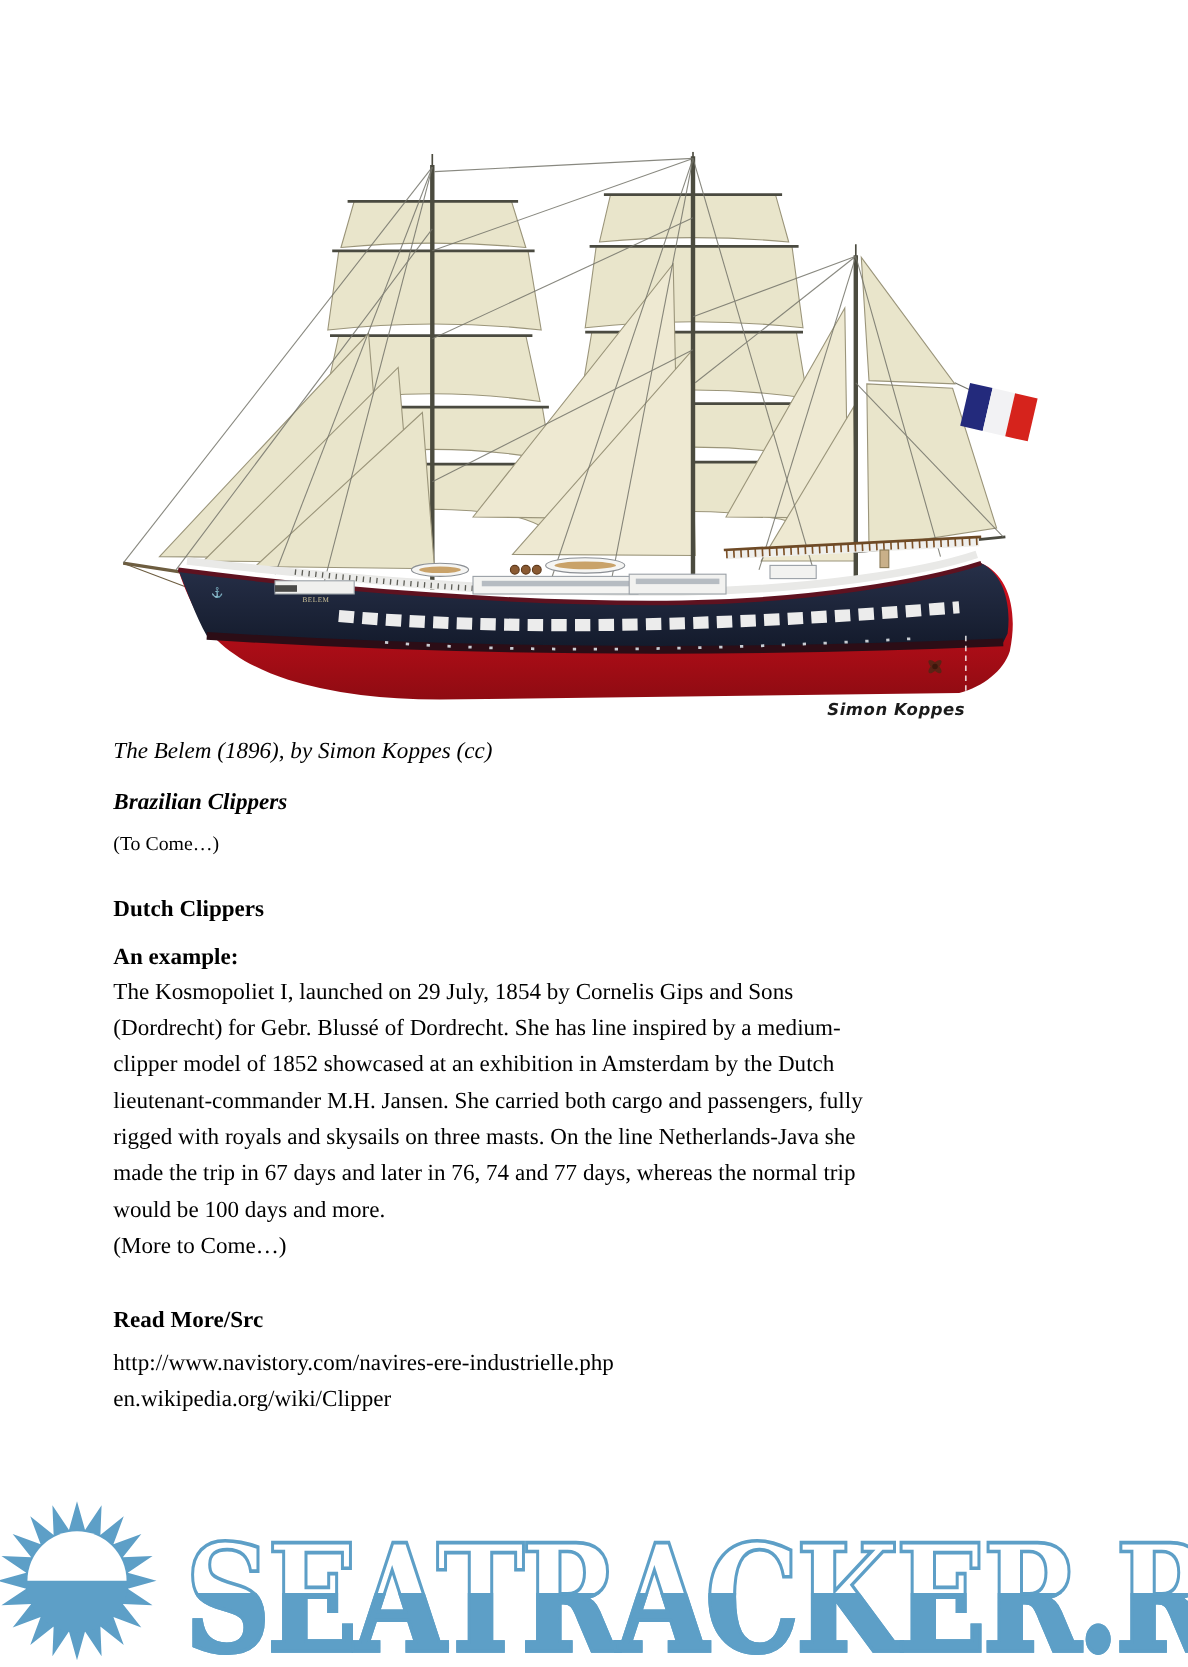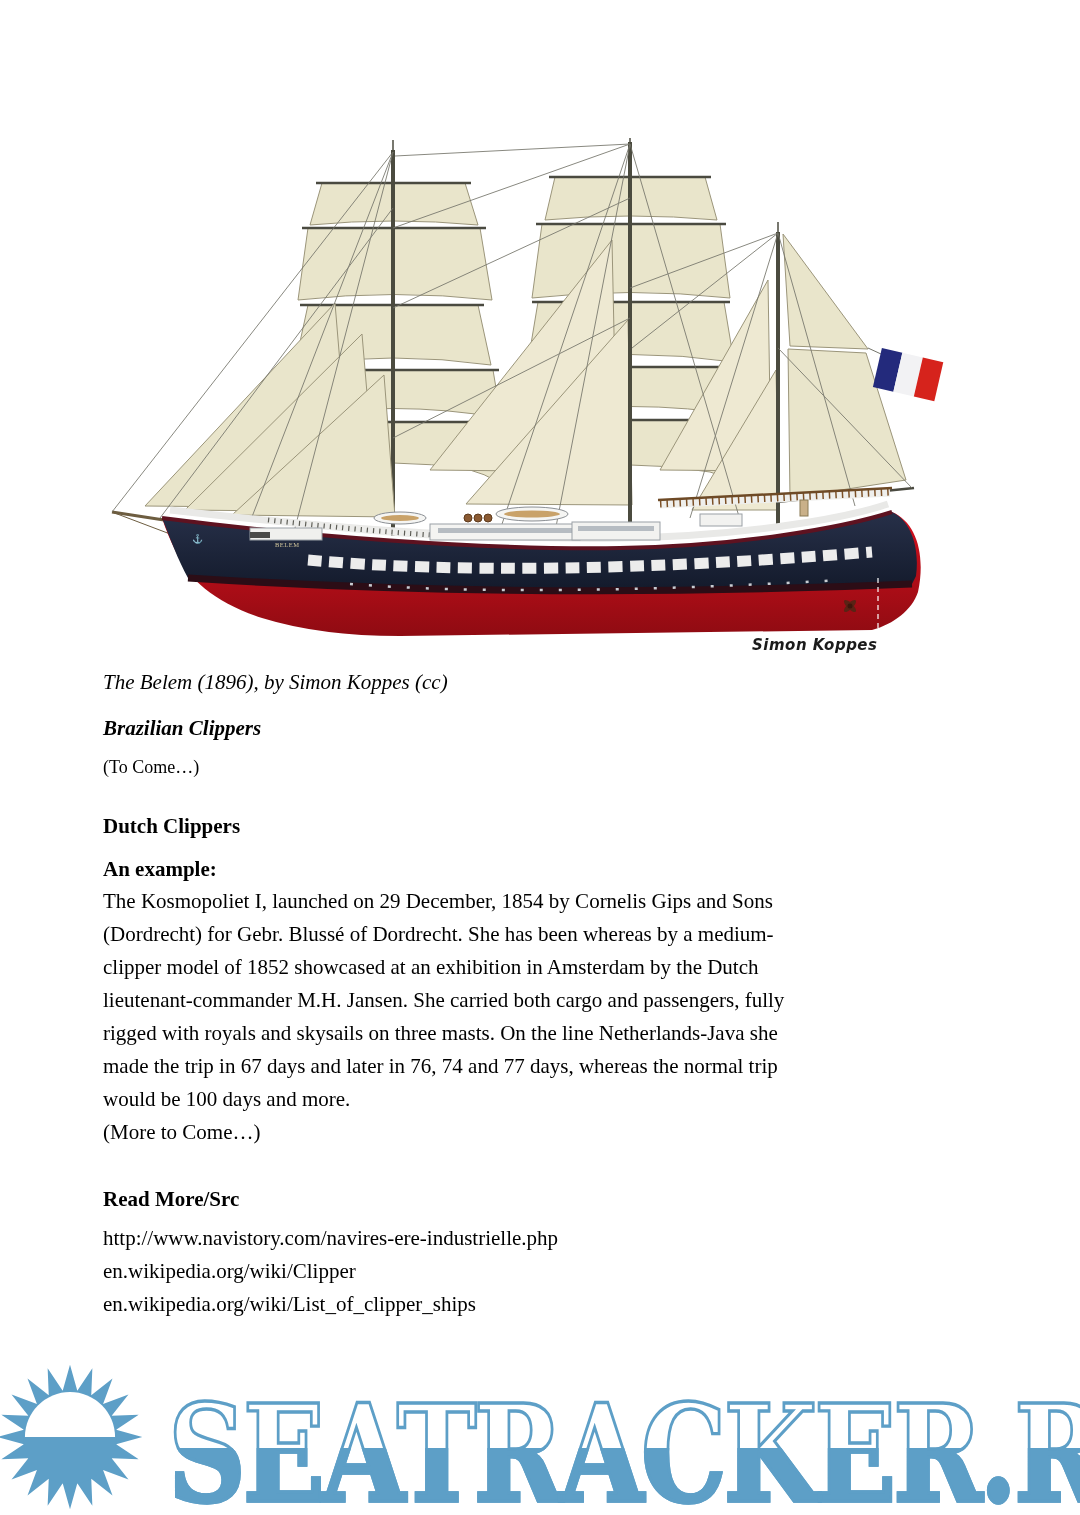--- a/index.html
+++ b/index.html
@@ -207,31 +207,30 @@
   <div class="text-col">
     <div class="caption">The Belem (1896), by Simon Koppes (cc)</div>
 
     <div class="h-bold h-brazil">Brazilian Clippers</div>
     <div class="note-line note-brazil">(To Come…)</div>
 
     <div class="h-bold h-dutch">Dutch Clippers</div>
     <div class="h-bold h-example">An example:</div>
 
     <div>
-      <div class="para-line">The Kosmopoliet I, launched on 29 December, 1854 by Cornelis Gips and Sons</div>
-      <div class="para-line">(Dordrecht) for Gebr. Blussé of Dordrecht. She has been whereas by a medium-</div>
+      <div class="para-line">The Kosmopoliet I, launched on 29 July, 1854 by Cornelis Gips and Sons</div>
+      <div class="para-line">(Dordrecht) for Gebr. Blussé of Dordrecht. She has line inspired by a medium-</div>
       <div class="para-line">clipper model of 1852 showcased at an exhibition in Amsterdam by the Dutch</div>
       <div class="para-line">lieutenant-commander M.H. Jansen. She carried both cargo and passengers, fully</div>
       <div class="para-line">rigged with royals and skysails on three masts. On the line Netherlands-Java she</div>
       <div class="para-line">made the trip in 67 days and later in 76, 74 and 77 days, whereas the normal trip</div>
       <div class="para-line">would be 100 days and more.</div>
       <div class="para-line">(More to Come…)</div>
     </div>
 
     <div class="h-bold h-readmore">Read More/Src</div>
     <div>
       <div class="link-line">http://www.navistory.com/navires-ere-industrielle.php</div>
       <div class="link-line">en.wikipedia.org/wiki/Clipper</div>
-      <div class="link-line">en.wikipedia.org/wiki/List_of_clipper_ships</div>
     </div>
   </div>
 
 </div>
 
 </body></html>

